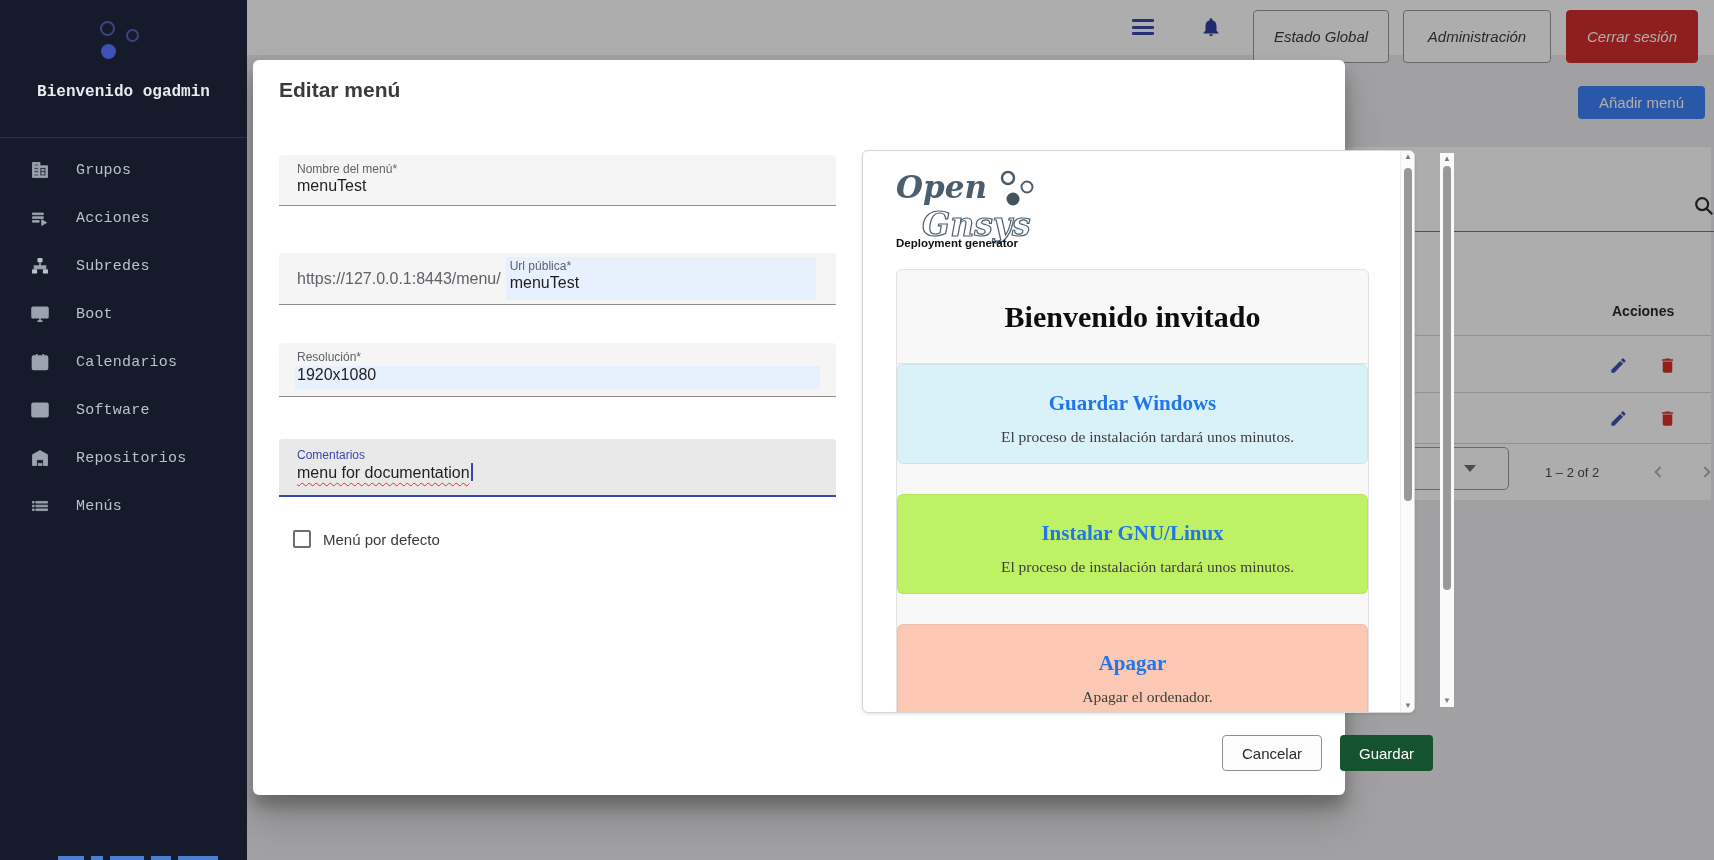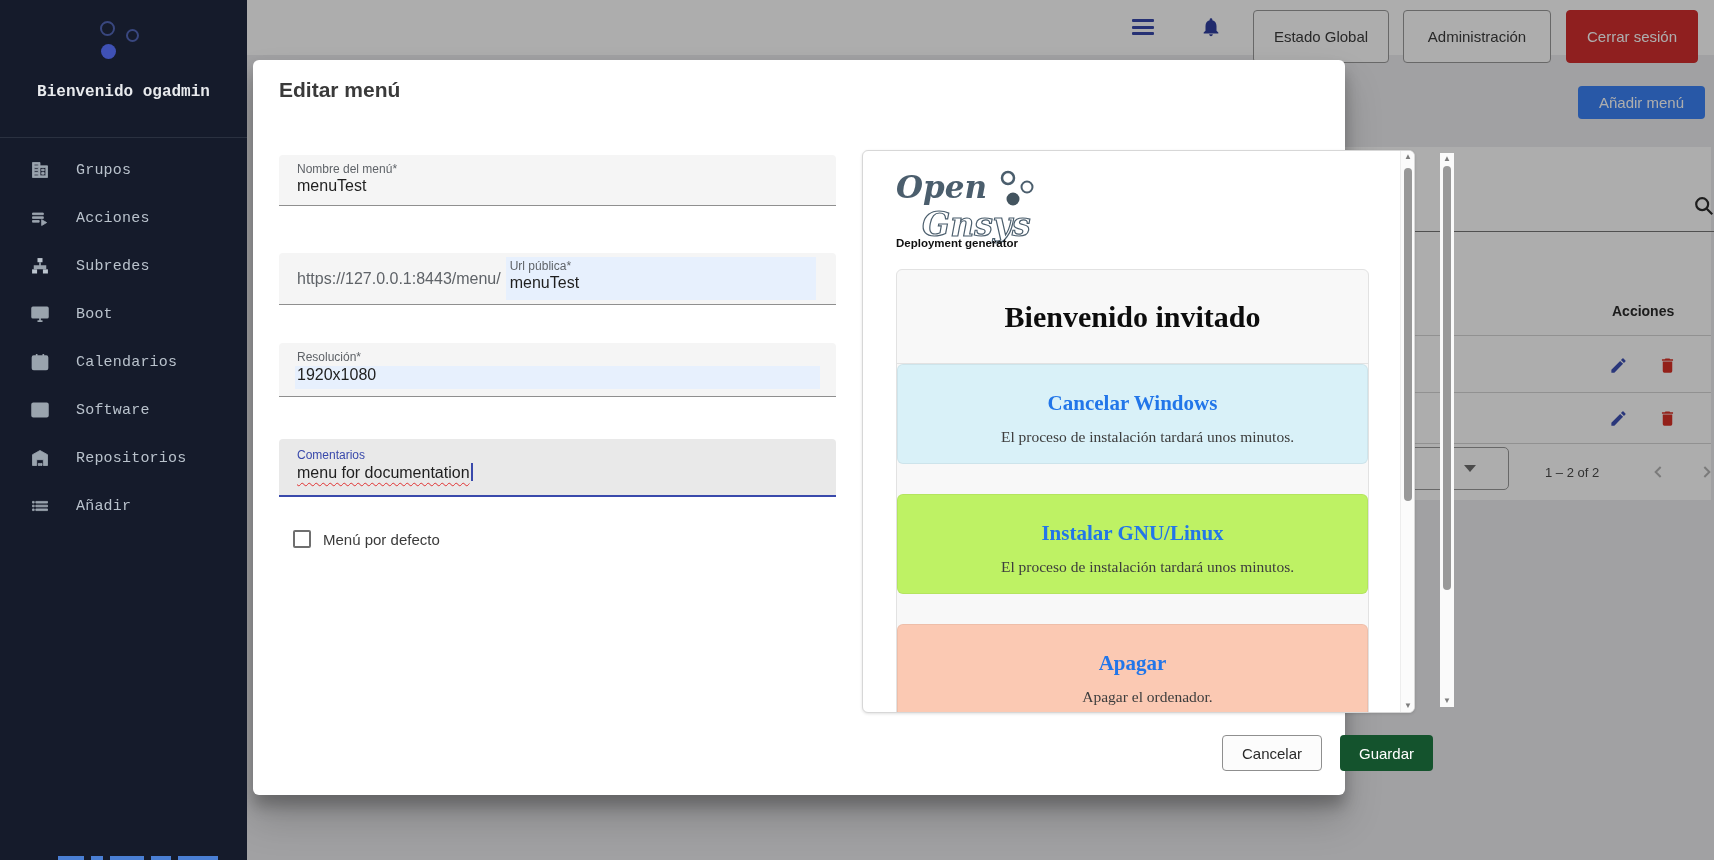--- a/index.html
+++ b/index.html
@@ -24,21 +24,21 @@
   .side-foot { position:absolute; left:58px; bottom:0; height:4px; overflow:hidden; display:flex; gap:7px; }
   .side-foot i { display:block; height:4px; background:#4a7fd4; }
 
   
   .page { position:absolute; left:247px; top:0; right:0; bottom:0; background:#ededf0; z-index:10; }
   .topbar { position:absolute; left:0; top:0; right:0; height:55px; background:#ffffff; }
   .hamburger { position:absolute; left:885px; top:19px; width:22px; height:16px; cursor:pointer; }
   .hamburger i { display:block; height:3px; background:#3949ab; margin-bottom:3.5px; border-radius:1px; }
   .bell { position:absolute; left:953px; top:15px; cursor:pointer; }
   .tb-btn { position:absolute; top:10px; height:53px; border:1px solid #9a9a9a; border-radius:4px;
-            background:#fff; color:#3c3c3c; font-size:15px; font-family:inherit; cursor:pointer; padding:0 18px; }
+            background:#fff; color:#3c3c3c; font-size:15px; font-family:inherit; cursor:pointer; padding:0 18px;font-style:italic; }
   .tb-estado { left:1006px; width:136px; }
   .tb-admin  { left:1156px; width:148px; }
   .tb-logout { left:1319px; width:132px; background:#d32f2f; border-color:#d32f2f; color:#fff; }
 
   .add-btn { position:absolute; left:1331px; top:86px; width:127px; height:33px; background:#3b82f6;
              border:none; border-radius:4px; color:#fff; font-size:15px; font-family:inherit; cursor:pointer; }
   .content-card { position:absolute; left:22px; top:147px; width:1442px; height:353px; background:#fff; }
   .search-line { position:absolute; left:18px; top:84px; width:1430px; border-top:1px solid #777; }
   .search-ic { position:absolute; left:1424px; top:48px; cursor:pointer; }
   .tbl-header-label { position:absolute; left:1343px; top:156px; width:60px; font-size:14px;
@@ -246,21 +246,21 @@
       <div class="side-item">
         <svg viewBox="0 0 24 24" stroke="none">
           <path d="M3 21V8l9-5 9 5v13h-5v-7H8v7H3zm7 0v-2.5h1.8V21H10zm2.6 0v-2.5h1.8V21h-1.8z"></path>
         </svg>
         <span>Repositorios</span>
       </div>
       <div class="side-item">
         <svg viewBox="0 0 24 24" stroke="none">
           <path d="M3 6.5h2v2H3zM3 11h2v2H3zM3 15.5h2v2H3zM7 6.5h14v2H7zM7 11h14v2H7zM7 15.5h14v2H7z"></path>
         </svg>
-        <span>Añadir</span>
+        <span>Menús</span>
       </div>
     </div>
     <div class="side-foot">
       <i style="width:26px"></i>
         <i style="width:12px"></i>
         <i style="width:34px"></i>
         <i style="width:20px"></i>
         <i style="width:40px"></i>
     </div>
   </nav>
@@ -308,21 +308,21 @@
           <text x="26" y="70" font-family="DejaVu Serif, serif" font-style="italic" font-weight="bold" font-size="33" fill="#ffffff" stroke="#4b5e6d" stroke-width="1.2">Gnsys</text>
         </svg>
       </div>
       <div class="pv-logo-sub">Deployment generator</div>
 
       <div class="pv-menu">
         <div class="pv-head">
           <h1>Bienvenido invitado</h1>
         </div>
         <div class="pv-entry" style="background: rgb(217, 241, 248);">
-          <a>Cancelar Windows</a>
+          <a>Guardar Windows</a>
           <p>El proceso de instalación tardará unos minutos.</p>
         </div>
         <div class="pv-gap"></div>
         <div class="pv-entry" style="background: #bef264;">
           <a>Instalar GNU/Linux</a>
           <p>El proceso de instalación tardará unos minutos.</p>
         </div>
         <div class="pv-gap"></div>
         <div class="pv-entry" style="background: rgb(251, 201, 179);">
           <a>Apagar</a>

